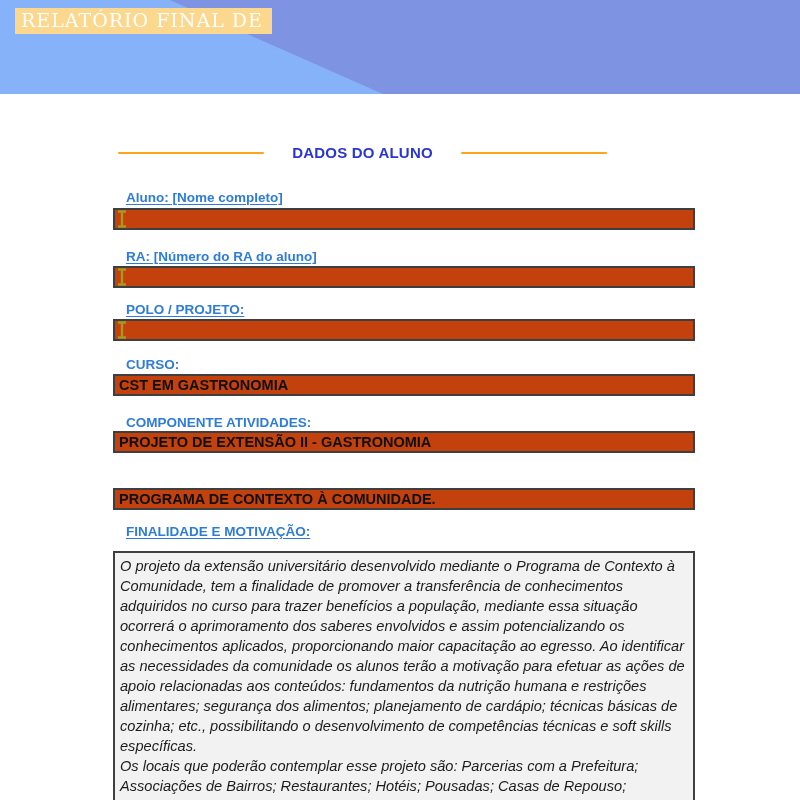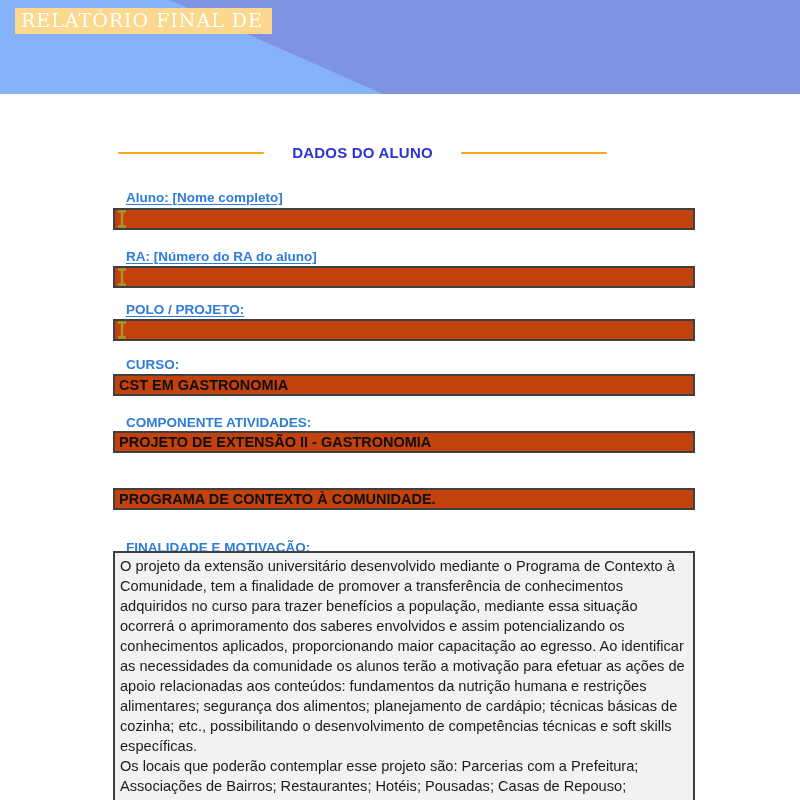--- a/index.html
+++ b/index.html
@@ -28,21 +28,21 @@
   .field-label.u { text-decoration: underline; text-underline-offset: 2px; }
   .field-box { position: absolute; left: 113px; width: 582px; height: 22px;
     background: #c2410c; border: 2px solid #3F3F3F; }
   .field-value { font-size: 14.5px; font-weight: 700; color: #101010;
     line-height: 17px; padding: 1px 4px 0 4px; white-space: nowrap; }
   .cursor-icon { position: absolute; left: 1px; top: 0px; }
 
   
   .big-box { position: absolute; left: 113px; top: 551px; width: 582px; height: 300px;
     background: #F2F2F2; border: 2px solid #3F3F3F; padding: 3px 6px 0 5px; }
-  .big-box p { font-size: 14.6px; line-height: 20px; color: #1c1c1c; text-align: left; }
+  .big-box p { font-size: 14.6px; line-height: 20px; color: #1c1c1c; text-align: left; font-style: italic; }
 </style>
 </head>
 <body>
 
 <div class="page">
 
   <div class="banner">
     <svg width="800" height="94" viewBox="0 0 800 94">
       <rect x="0" y="0" width="800" height="94" fill="#7E93E2"></rect>
       <polygon points="0,0 170,0 383,94 0,94" fill="#85B2F8"></polygon>
@@ -86,19 +86,19 @@
 
   <div class="field-label" style="top:415px">COMPONENTE ATIVIDADES:</div>
   <div class="field-box" style="top:431px">
     <div class="field-value">PROJETO DE EXTENSÃO II - GASTRONOMIA</div>
   </div>
 
   <div class="field-box" style="top:488px">
     <div class="field-value">PROGRAMA DE CONTEXTO À COMUNIDADE.</div>
   </div>
 
-  <div class="field-label u" style="top:540px">FINALIDADE E MOTIVAÇÃO:</div>
+  <div class="field-label u" style="top:524px">FINALIDADE E MOTIVAÇÃO:</div>
   <div class="big-box">
     <p>O projeto da extensão universitário desenvolvido mediante o Programa de Contexto à Comunidade, tem a finalidade de promover a transferência de conhecimentos adquiridos no curso para trazer benefícios a população, mediante essa situação ocorrerá o aprimoramento dos saberes envolvidos e assim potencializando os conhecimentos aplicados, proporcionando maior capacitação ao egresso. Ao identificar as necessidades da comunidade os alunos terão a motivação para efetuar as ações de apoio relacionadas aos conteúdos: fundamentos da nutrição humana e restrições alimentares; segurança dos alimentos; planejamento de cardápio; técnicas básicas de cozinha; etc., possibilitando o desenvolvimento de competências técnicas e soft skills específicas.</p>
     <p>Os locais que poderão contemplar esse projeto são: Parcerias com a Prefeitura; Associações de Bairros; Restaurantes; Hotéis; Pousadas; Casas de Repouso; Instituição de Longa Permanência para Idosos; Creches; Templos Religiosos;</p>
   </div>
 
 </div>
 
 </body></html>

